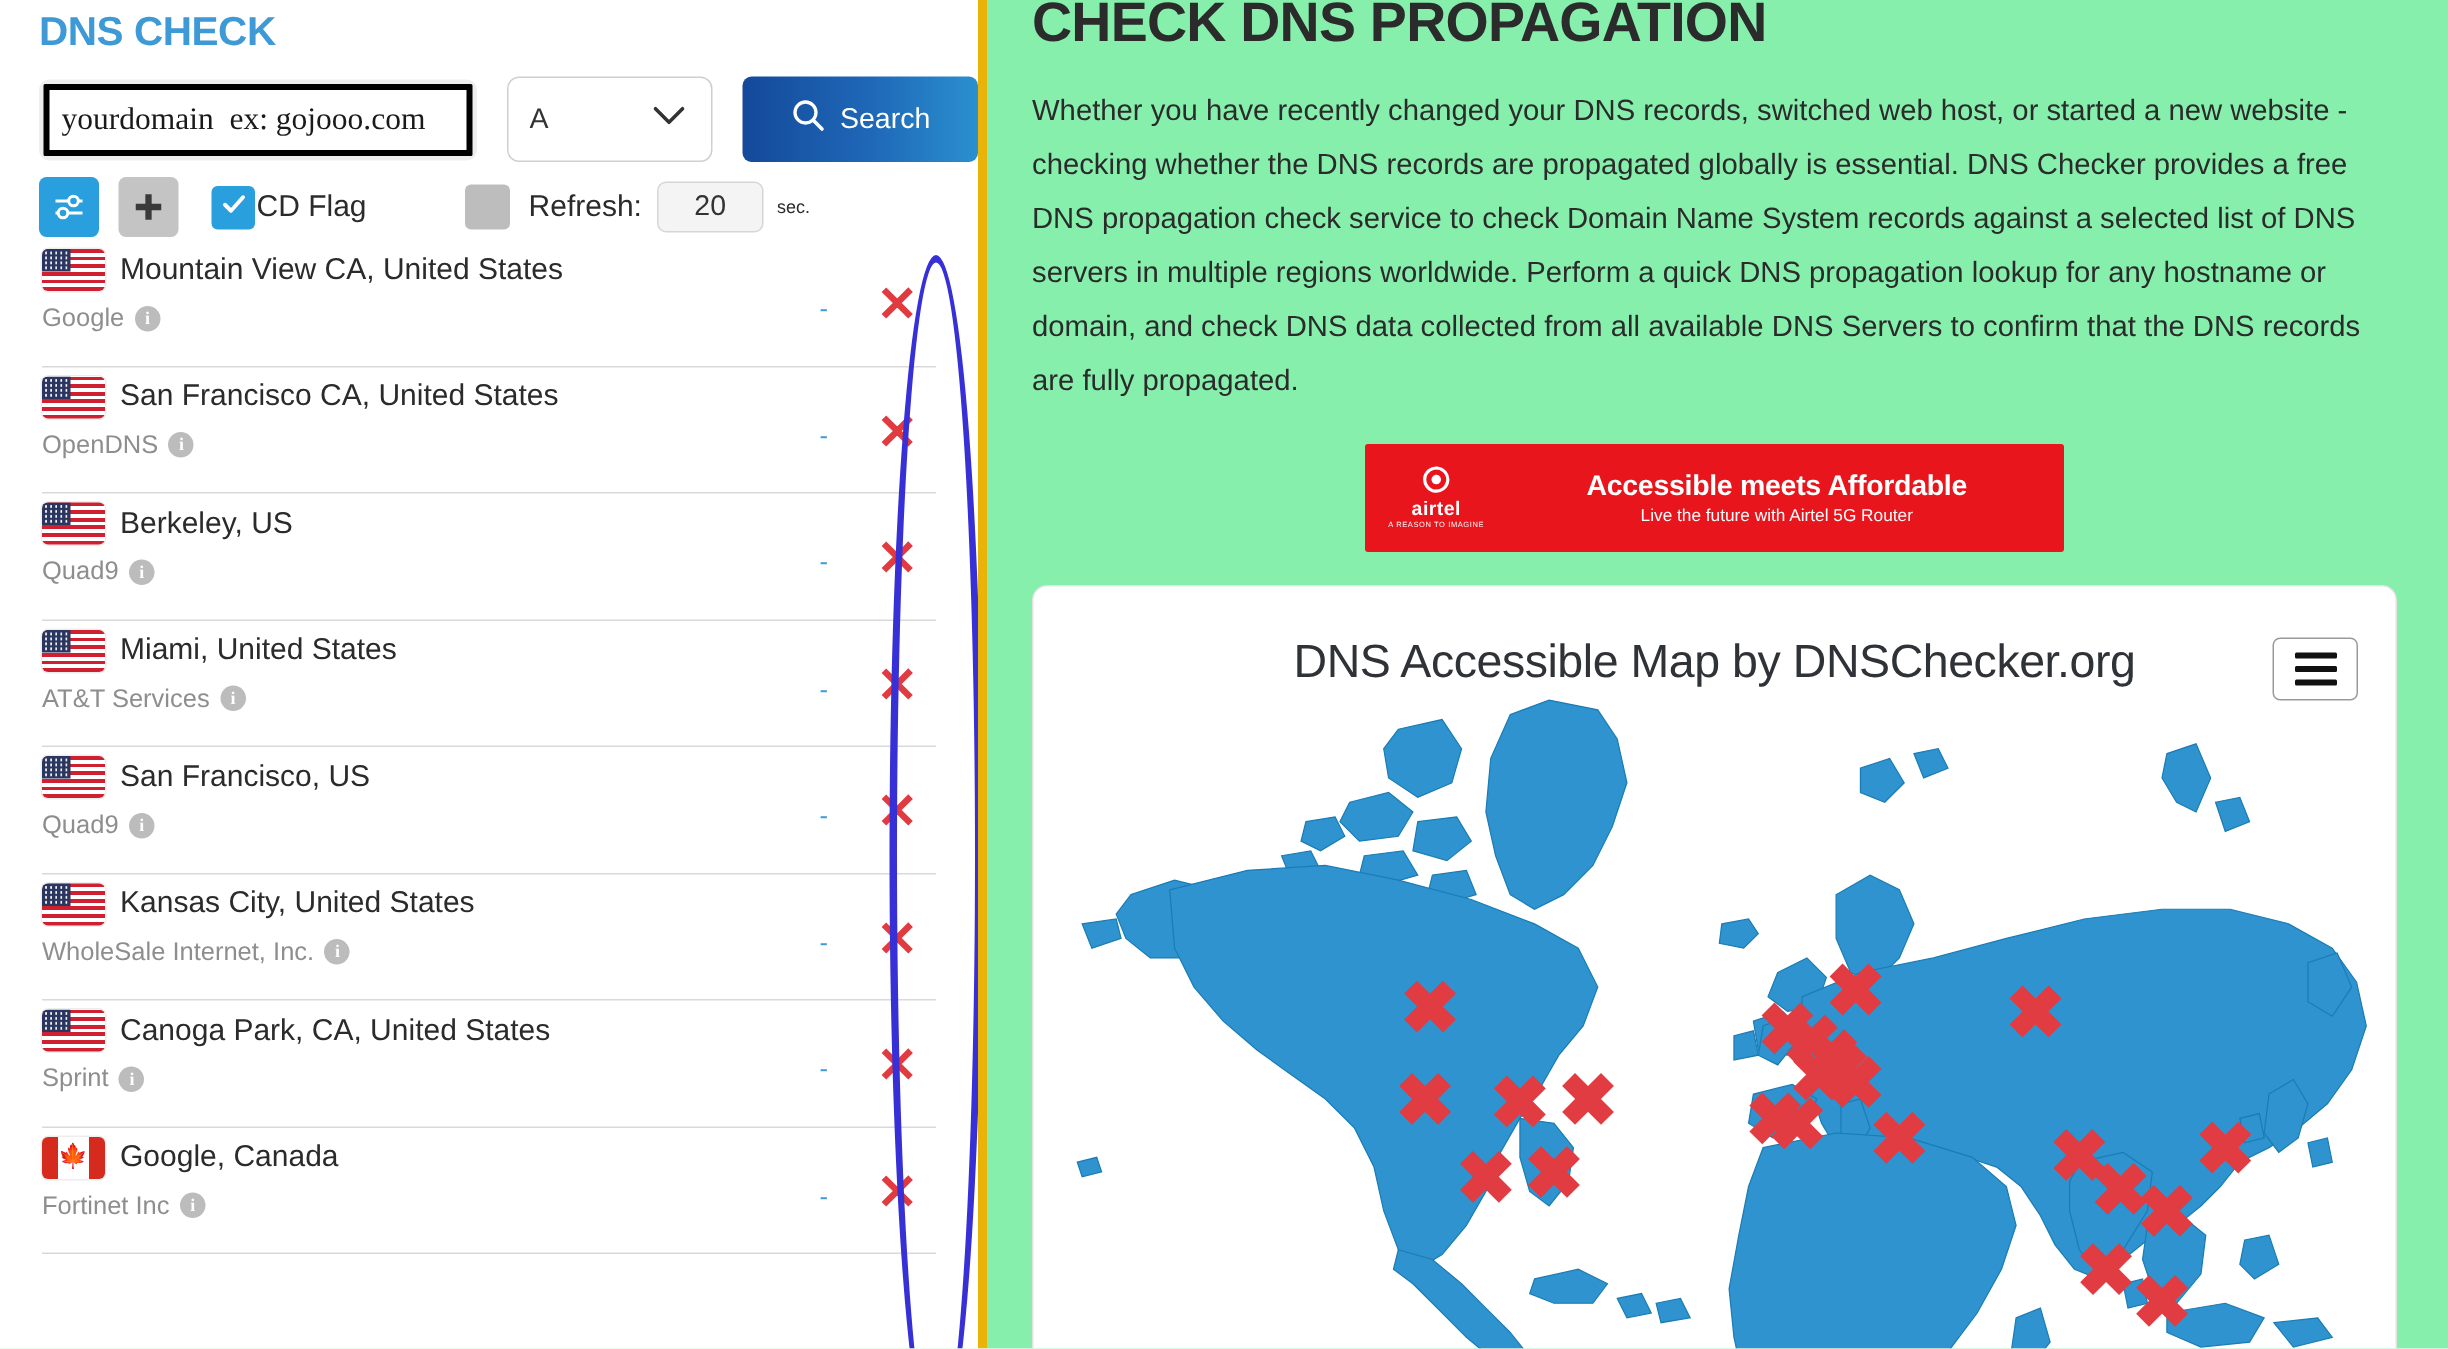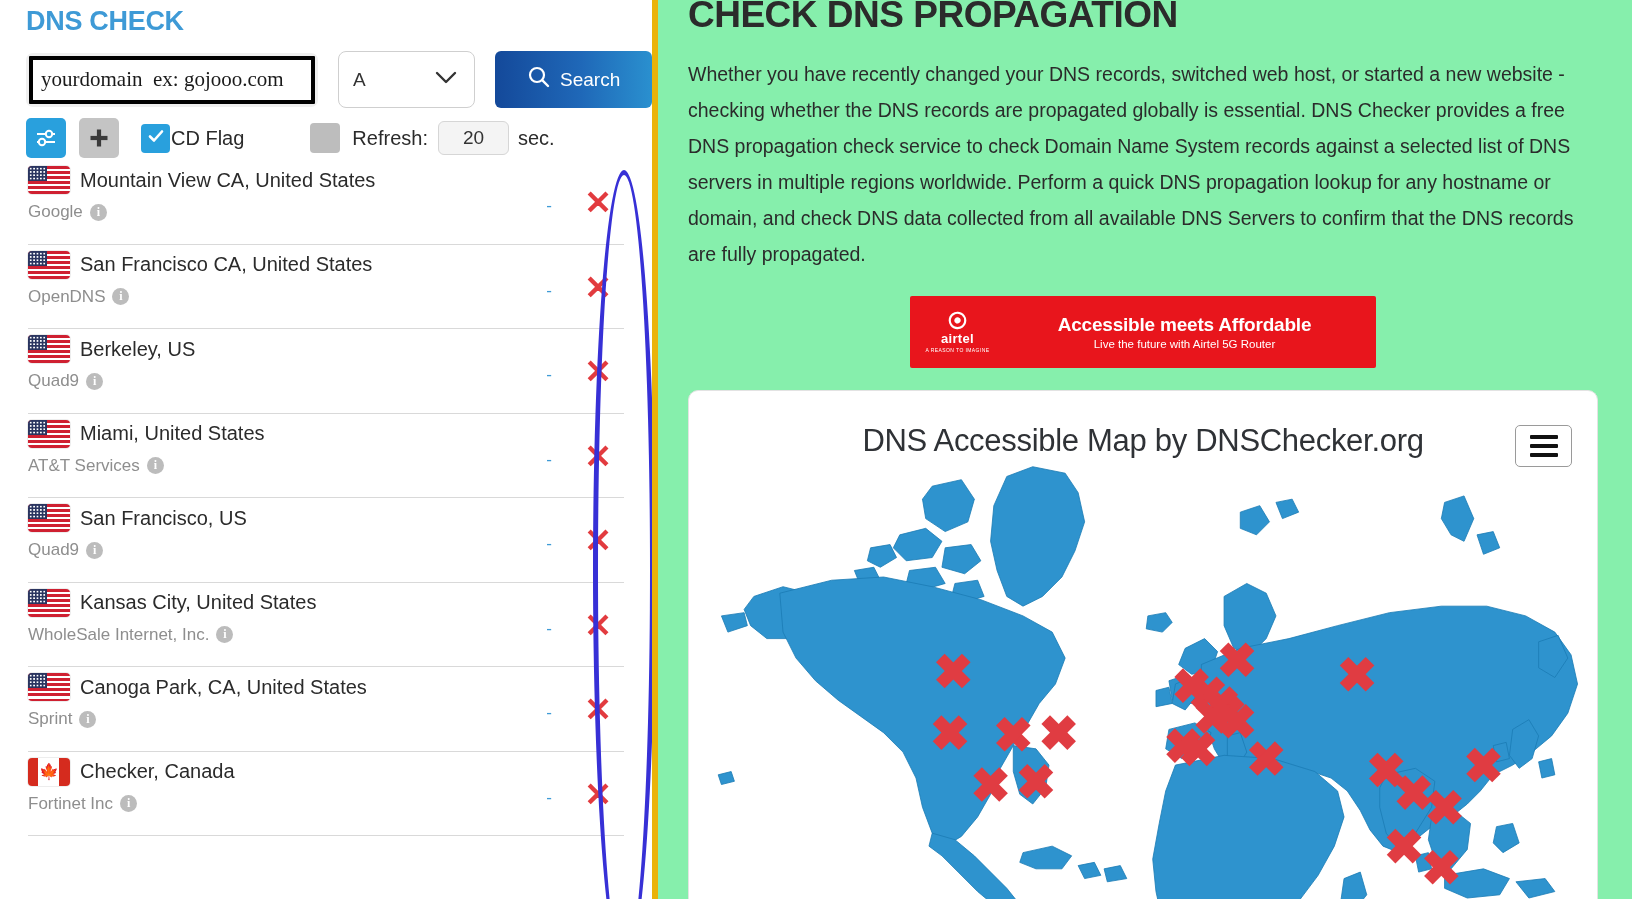--- a/index.html
+++ b/index.html
@@ -120,21 +120,21 @@
     width: 71px; height: 34px;
     margin-left: 10px;
     border: 1px solid #d6d6d6;
     border-radius: 6px;
     background: #f4f4f4;
     text-align: center;
     font-size: 19px; color: #333;
     font-family: "Liberation Sans", sans-serif;
     outline: none;
   }
-  .sec-label { font-size: 20px; color: #2b2b2b; margin-left: 9px; }
+  .sec-label { font-size: 12px; color: #2b2b2b; margin-left: 9px; }
 
   
   .server-list { padding: 6px 0 0 0; }
   .server-row {
     position: relative;
     height: 84.5px;
     border-bottom: 1px solid #d9d9d9;
     margin: 0 28px 0 28px;
     padding-top: 6px;
   }
@@ -458,21 +458,21 @@
         </div>
         <span class="srv-dash">-</span>
         <span class="srv-x">✕</span>
       </div>
 
       <div class="server-row">
         <div class="srv-head">
           <span class="flag flag-ca">
               <span class="maple">🍁</span>
             </span>
-          <span class="srv-name">Checker, Canada</span>
+          <span class="srv-name">Google, Canada</span>
         </div>
         <div class="srv-sub">
           <span>Fortinet Inc</span>
           <span class="info-i">i</span>
         </div>
         <span class="srv-dash">-</span>
         <span class="srv-x">✕</span>
       </div>
 
     </div>

